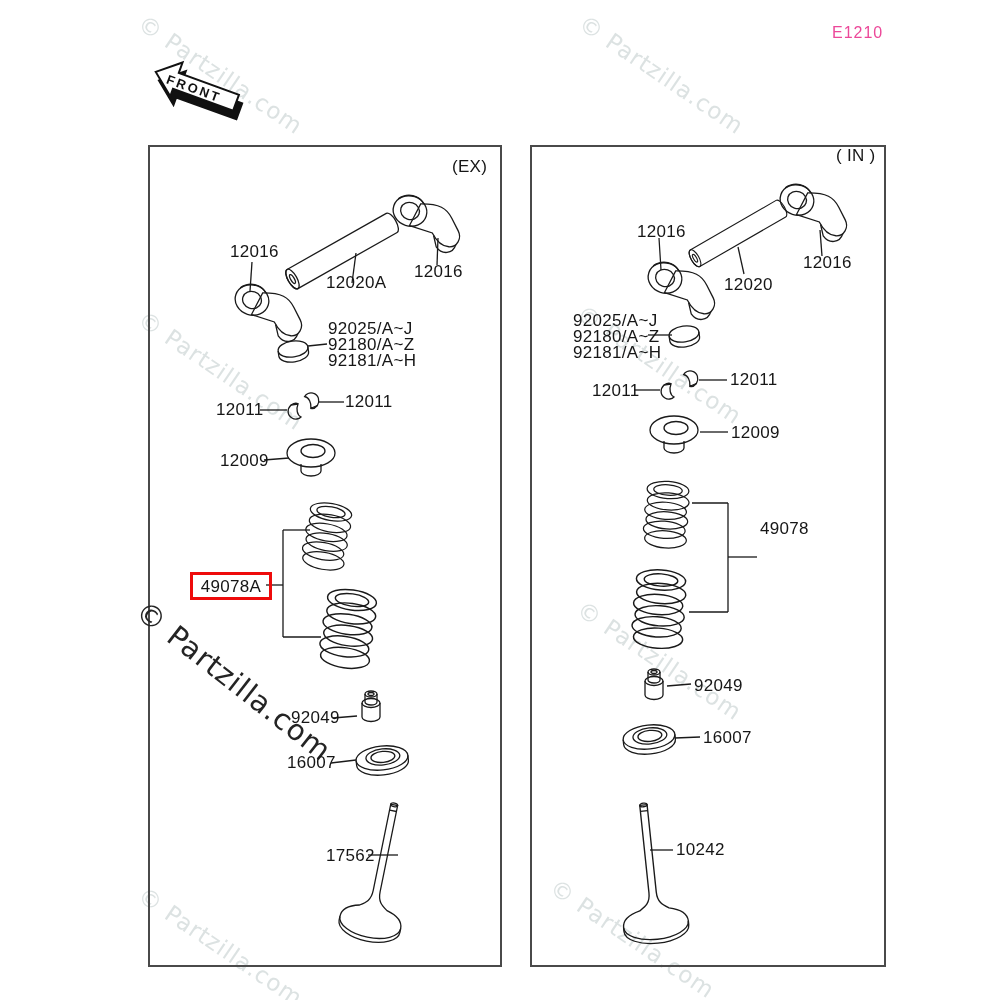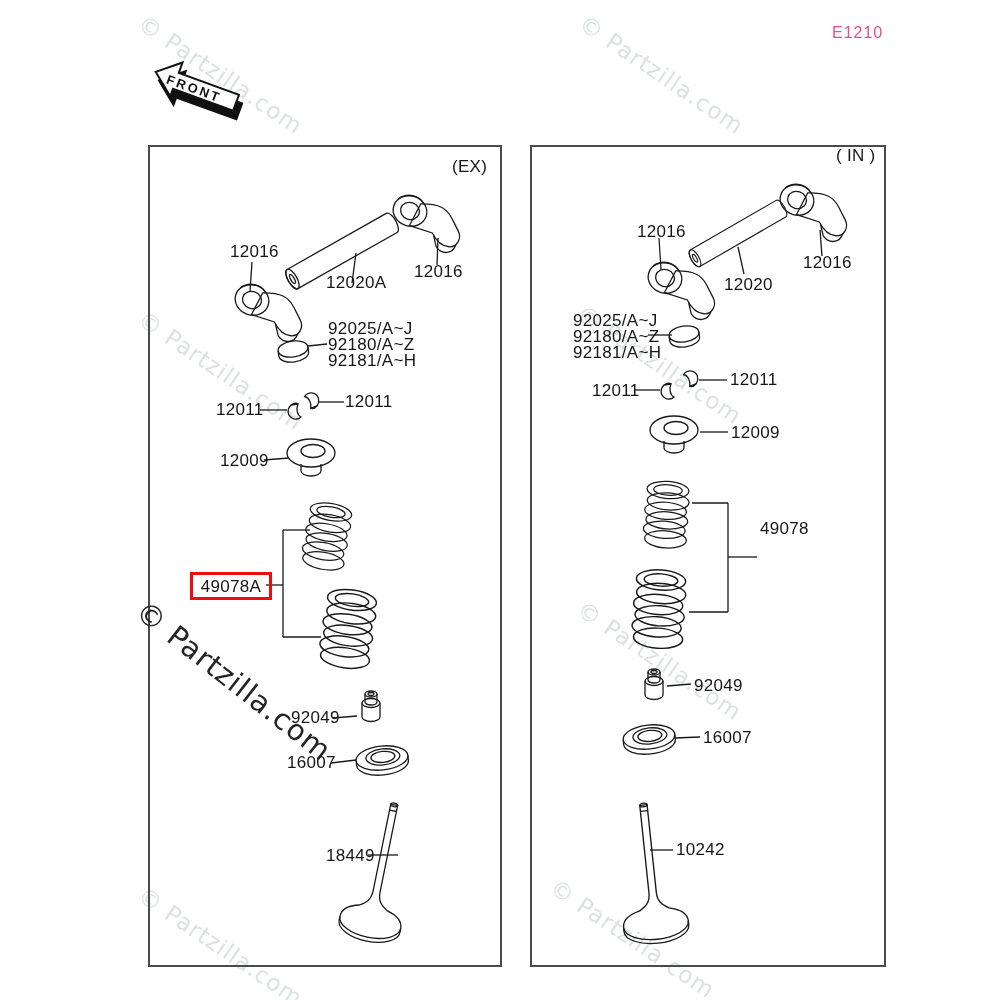--- a/index.html
+++ b/index.html
@@ -220,21 +220,21 @@
   <span class="lbl" style="left:328px;top:336px">92180/A~Z</span>
   <span class="lbl" style="left:328px;top:352px">92181/A~H</span>
   <span class="lbl" style="left:216px;top:401px">12011</span>
   <span class="lbl" style="left:345px;top:393px">12011</span>
   <span class="lbl" style="left:220px;top:452px">12009</span>
   <div class="hl" style="left:190px;top:572px;width:76px;height:22px">
     <span class="lbl-in">49078A</span>
   </div>
   <span class="lbl" style="left:291px;top:709px">92049</span>
   <span class="lbl" style="left:287px;top:754px">16007</span>
-  <span class="lbl" style="left:326px;top:847px">18449</span>
+  <span class="lbl" style="left:326px;top:847px">17562</span>
 
   <span class="lbl" style="left:836px;top:147px">( IN )</span>
   <span class="lbl" style="left:637px;top:223px">12016</span>
   <span class="lbl" style="left:724px;top:276px">12020</span>
   <span class="lbl" style="left:803px;top:254px">12016</span>
   <span class="lbl" style="left:573px;top:312px">92025/A~J</span>
   <span class="lbl" style="left:573px;top:328px">92180/A~Z</span>
   <span class="lbl" style="left:573px;top:344px">92181/A~H</span>
   <span class="lbl" style="left:592px;top:382px">12011</span>
   <span class="lbl" style="left:730px;top:371px">12011</span>

